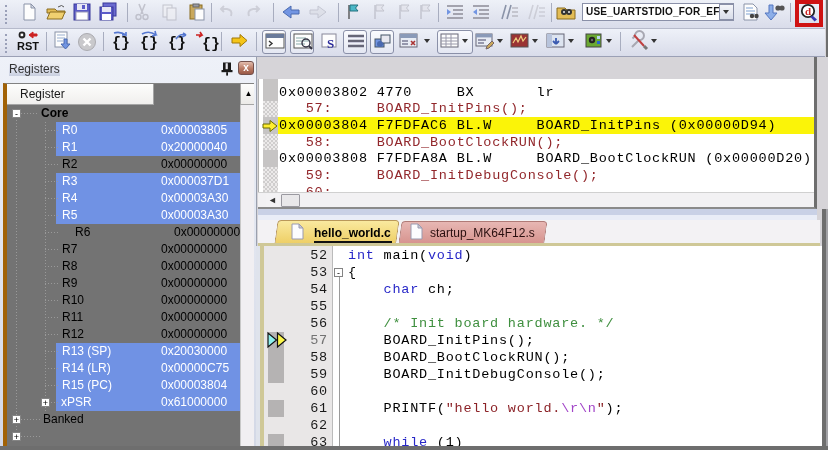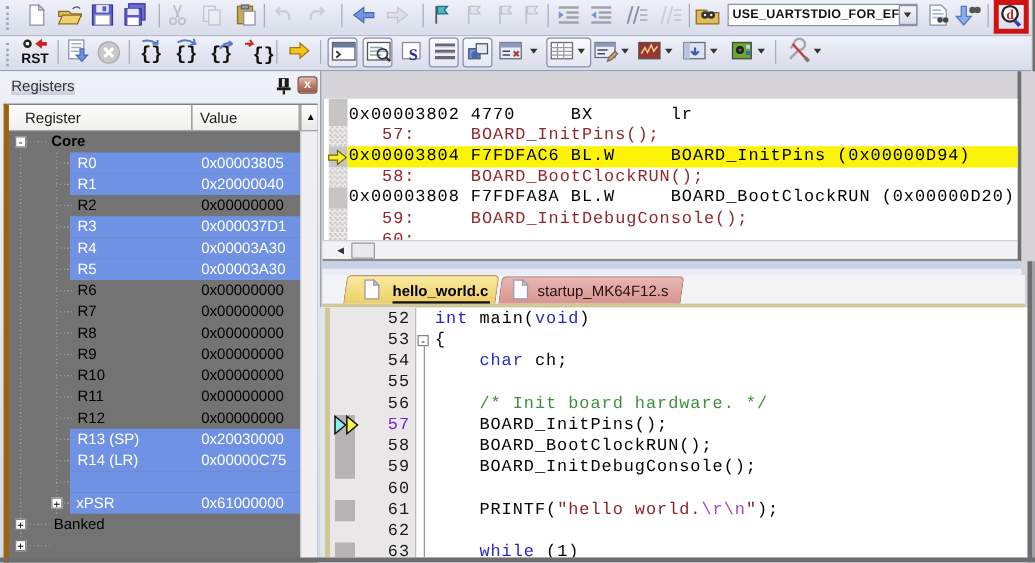--- a/index.html
+++ b/index.html
@@ -395,21 +395,20 @@
     <rect x="0.5" y="8" width="11" height="2.2" fill="#1a1a1a"></rect>
     <rect x="5.2" y="10.2" width="1.8" height="3.4" fill="#1a1a1a"></rect>
   </svg>
 
   <div class="abs" style="top:4px;left:238px;width:16px;height:14px;background:linear-gradient(#e2bdae,#b97a64 55%,#9a5a48);border:1px solid #74514c;border-radius:3px;color:#fff;font-size:10px;font-weight:bold;text-align:center;line-height:12px;box-sizing:border-box;">x</div>
 </div>
 
 <div class="abs" style="top:83px;left:3px;width:251px;height:376px;background:#737373;border-top:1px solid #828282;border-left:4px solid #a16207;box-sizing:border-box;overflow:hidden;">
 
   <div class="abs hdrbtn" style="left:0;width:147px;">Register</div>
-  <div class="abs hdrbtn" style="left:147px;width:86px;padding-left:6px;">Value</div>
   <div class="abs" style="left:233px;top:0;width:17px;height:21px;background:linear-gradient(#fdfdfc,#eceae8);border:1px solid #a5a5a5;border-top:none;box-sizing:border-box;text-align:center;font-size:8px;line-height:20px;color:#000;">▲</div>
 
   <div class="abs" style="left:233px;top:21px;width:17px;height:342px;background:#f1eff2;border-left:1px solid #c8c8c8;box-sizing:border-box;"></div>
   <div id="regrows" class="abs" style="left:0;top:0;width:233px;height:365px;">
       <div class="rrow abs" style="top:21px;">
         <b style="position:absolute;left:34px;">Core</b>
       </div>
       <div class="abs" style="top:38px;left:49px;width:184px;height:17px;background:#7092e4;"></div>
       <div class="rrow abs hl" style="top:38px;background:none;color:#fff;">
         <span class="regname" style="left:55px;">R0</span>
@@ -434,21 +433,21 @@
       <div class="rrow abs hl" style="top:106px;background:none;color:#fff;">
         <span class="regname" style="left:55px;">R4</span>
         <span class="regval">0x00003A30</span>
       </div>
       <div class="abs" style="top:123px;left:49px;width:184px;height:17px;background:#7092e4;"></div>
       <div class="rrow abs hl" style="top:123px;background:none;color:#fff;">
         <span class="regname" style="left:55px;">R5</span>
         <span class="regval">0x00003A30</span>
       </div>
       <div class="abs" style="top:140px;left:49px;width:184px;height:17px;"></div>
-      <div class="rrow abs" style="top:140px;background:none;">
+      <div class="rrow abs" style="top:140px;background:none;margin-left:13px;">
         <span class="regname" style="left:55px;">R6</span>
         <span class="regval">0x00000000</span>
       </div>
       <div class="abs" style="top:157px;left:49px;width:184px;height:17px;"></div>
       <div class="rrow abs" style="top:157px;background:none;">
         <span class="regname" style="left:55px;">R7</span>
         <span class="regval">0x00000000</span>
       </div>
       <div class="abs" style="top:174px;left:49px;width:184px;height:17px;"></div>
       <div class="rrow abs" style="top:174px;background:none;">
@@ -479,20 +478,24 @@
       <div class="rrow abs hl" style="top:259px;background:none;color:#fff;">
         <span class="regname" style="left:55px;">R13 (SP)</span>
         <span class="regval">0x20030000</span>
       </div>
       <div class="abs" style="top:276px;left:49px;width:184px;height:17px;background:#7092e4;"></div>
       <div class="rrow abs hl" style="top:276px;background:none;color:#fff;">
         <span class="regname" style="left:55px;">R14 (LR)</span>
         <span class="regval">0x00000C75</span>
       </div>
       <div class="abs" style="top:293px;left:49px;width:184px;height:17px;background:#7092e4;"></div>
+      <div class="rrow abs hl" style="top:293px;background:none;color:#fff;">
+        <span class="regname" style="left:55px;">R15 (PC)</span>
+        <span class="regval">0x00003804</span>
+      </div>
       <div class="abs" style="top:310px;left:49px;width:184px;height:17px;background:#7092e4;"></div>
       <div class="rrow abs hl" style="top:310px;background:none;color:#fff;padding-left:24px;">
         <span class="regname" style="left:54px;">xPSR</span>
         <span class="regval">0x61000000</span>
       </div>
       <div class="rrow abs" style="top:327px;">
         <span style="position:absolute;left:36px;text-align:right;">Banked</span>
       </div>
       <div class="dotv" style="left:9px;top:30px;height:323px;"></div>
       <div class="dotv" style="left:38px;top:38px;height:289px;"></div>
@@ -594,21 +597,21 @@
       <pre class="eline" style="left:52px;top:1px;width:20px;text-align:right;color:#1a1a1a;">52</pre>
       <pre class="eline" style="left:92px;top:1px;"><span class="kw">int</span> main(<span class="kw">void</span>)</pre>
       <pre class="eline" style="left:52px;top:18px;width:20px;text-align:right;color:#1a1a1a;">53</pre>
       <pre class="eline" style="left:92px;top:18px;">{</pre>
       <pre class="eline" style="left:52px;top:35px;width:20px;text-align:right;color:#1a1a1a;">54</pre>
       <pre class="eline" style="left:92px;top:35px;">    <span class="kw">char</span> ch;</pre>
       <pre class="eline" style="left:52px;top:52px;width:20px;text-align:right;color:#1a1a1a;">55</pre>
       <pre class="eline" style="left:92px;top:52px;"></pre>
       <pre class="eline" style="left:52px;top:69px;width:20px;text-align:right;color:#1a1a1a;">56</pre>
       <pre class="eline" style="left:92px;top:69px;">    <span class="cmt">/* Init board hardware. */</span></pre>
-      <pre class="eline" style="left:52px;top:86px;width:20px;text-align:right;color:#6d28d9;">57</pre>
+      <pre class="eline" style="left:52px;top:86px;width:20px;text-align:right;color:#737373;">57</pre>
       <pre class="eline" style="left:92px;top:86px;">    BOARD_InitPins();</pre>
       <pre class="eline" style="left:52px;top:103px;width:20px;text-align:right;color:#1a1a1a;">58</pre>
       <pre class="eline" style="left:92px;top:103px;">    BOARD_BootClockRUN();</pre>
       <pre class="eline" style="left:52px;top:120px;width:20px;text-align:right;color:#1a1a1a;">59</pre>
       <pre class="eline" style="left:92px;top:120px;">    BOARD_InitDebugConsole();</pre>
       <pre class="eline" style="left:52px;top:137px;width:20px;text-align:right;color:#1a1a1a;">60</pre>
       <pre class="eline" style="left:92px;top:137px;"></pre>
       <pre class="eline" style="left:52px;top:154px;width:20px;text-align:right;color:#1a1a1a;">61</pre>
       <pre class="eline" style="left:92px;top:154px;">    PRINTF(<span class="str">"hello world.</span><span class="esc">\r\n</span><span class="str">"</span>);</pre>
       <pre class="eline" style="left:52px;top:171px;width:20px;text-align:right;color:#1a1a1a;">62</pre>

